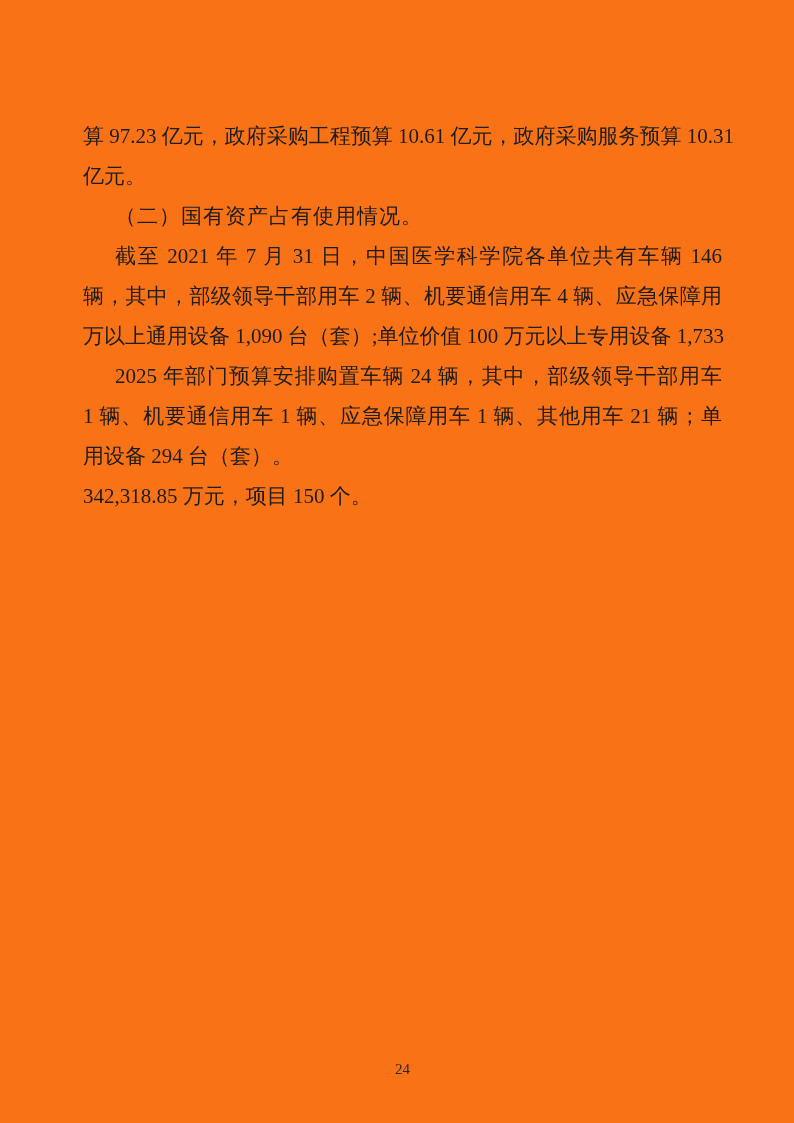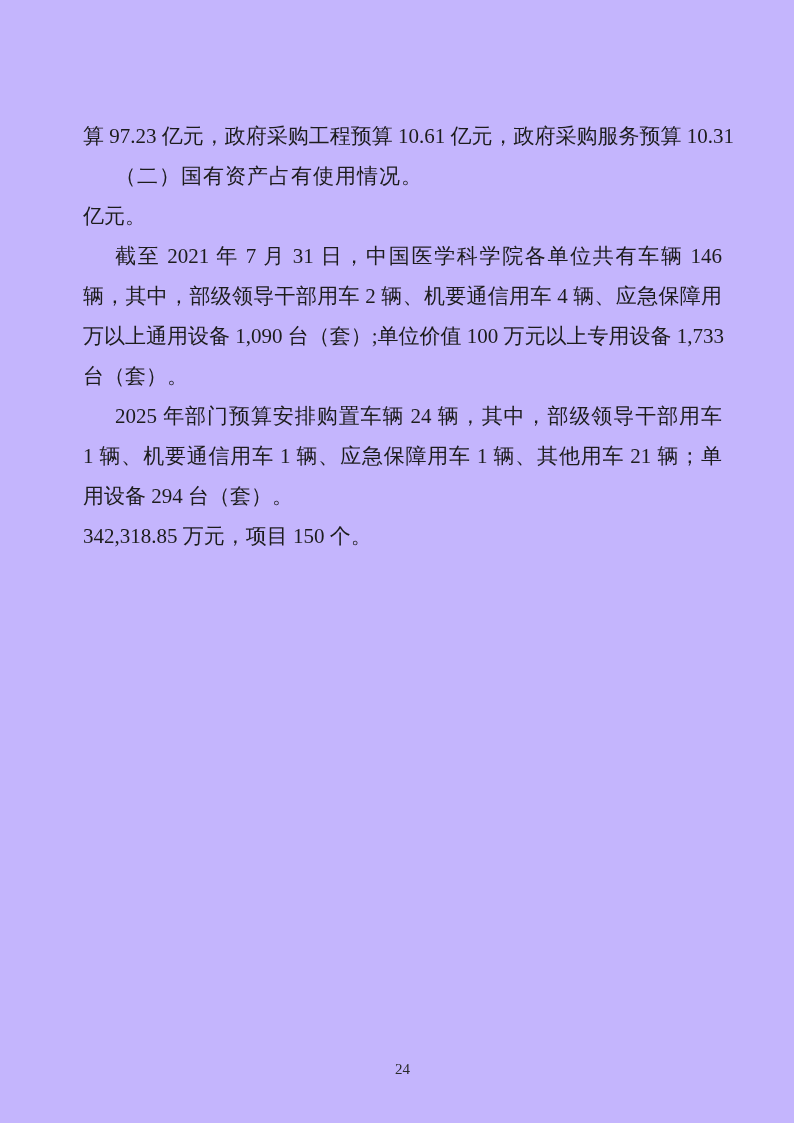--- a/index.html
+++ b/index.html
@@ -4,21 +4,21 @@
 <style>
   html, body {
     margin: 0;
     padding: 0;
     background: #e8e8e8;
   }
   .page {
     position: relative;
     width: 794px;
     height: 1123px;
-    background: #c4b5fd;
+    background: #f97316;
     overflow: hidden;
     font-family: "Liberation Serif", "DejaVu Serif", serif;
     color: #1c1c1c;
   }
   .doc {
     position: absolute;
     left: 83px;
     top: 116px;
     width: 639px;
     font-size: 21px;
@@ -52,25 +52,24 @@
     color: #2a2a2a;
     margin-top: 32px;
   }
 </style>
 </head>
 <body>
 
 <div class="page">
   <div class="doc">
     <p class="line j">算 97.23 亿元，政府采购工程预算 10.61 亿元，政府采购服务预算 10.31</p>
+    <p class="line">亿元。</p>
     <p class="line ind heading">（二）国有资产占有使用情况。</p>
-    <p class="line">亿元。</p>
     <p class="line ind j">截至 2021 年 7 月 31 日，中国医学科学院各单位共有车辆 146</p>
     <p class="line j">辆，其中，部级领导干部用车 2 辆、机要通信用车 4 辆、应急保障用</p>
     <p class="line j">万以上通用设备 1,090 台（套）;单位价值 100 万元以上专用设备 1,733</p>
-    <p class="line">台（套）。</p>
     <p class="line ind j">2025 年部门预算安排购置车辆 24 辆，其中，部级领导干部用车</p>
     <p class="line j">1 辆、机要通信用车 1 辆、应急保障用车 1 辆、其他用车 21 辆；单</p>
     <p class="line">用设备 294 台（套）。</p>
     <p class="line">342,318.85 万元，项目 150 个。</p>
   </div>
   <div class="pageno">24</div>
 </div>
 
 </body></html>

